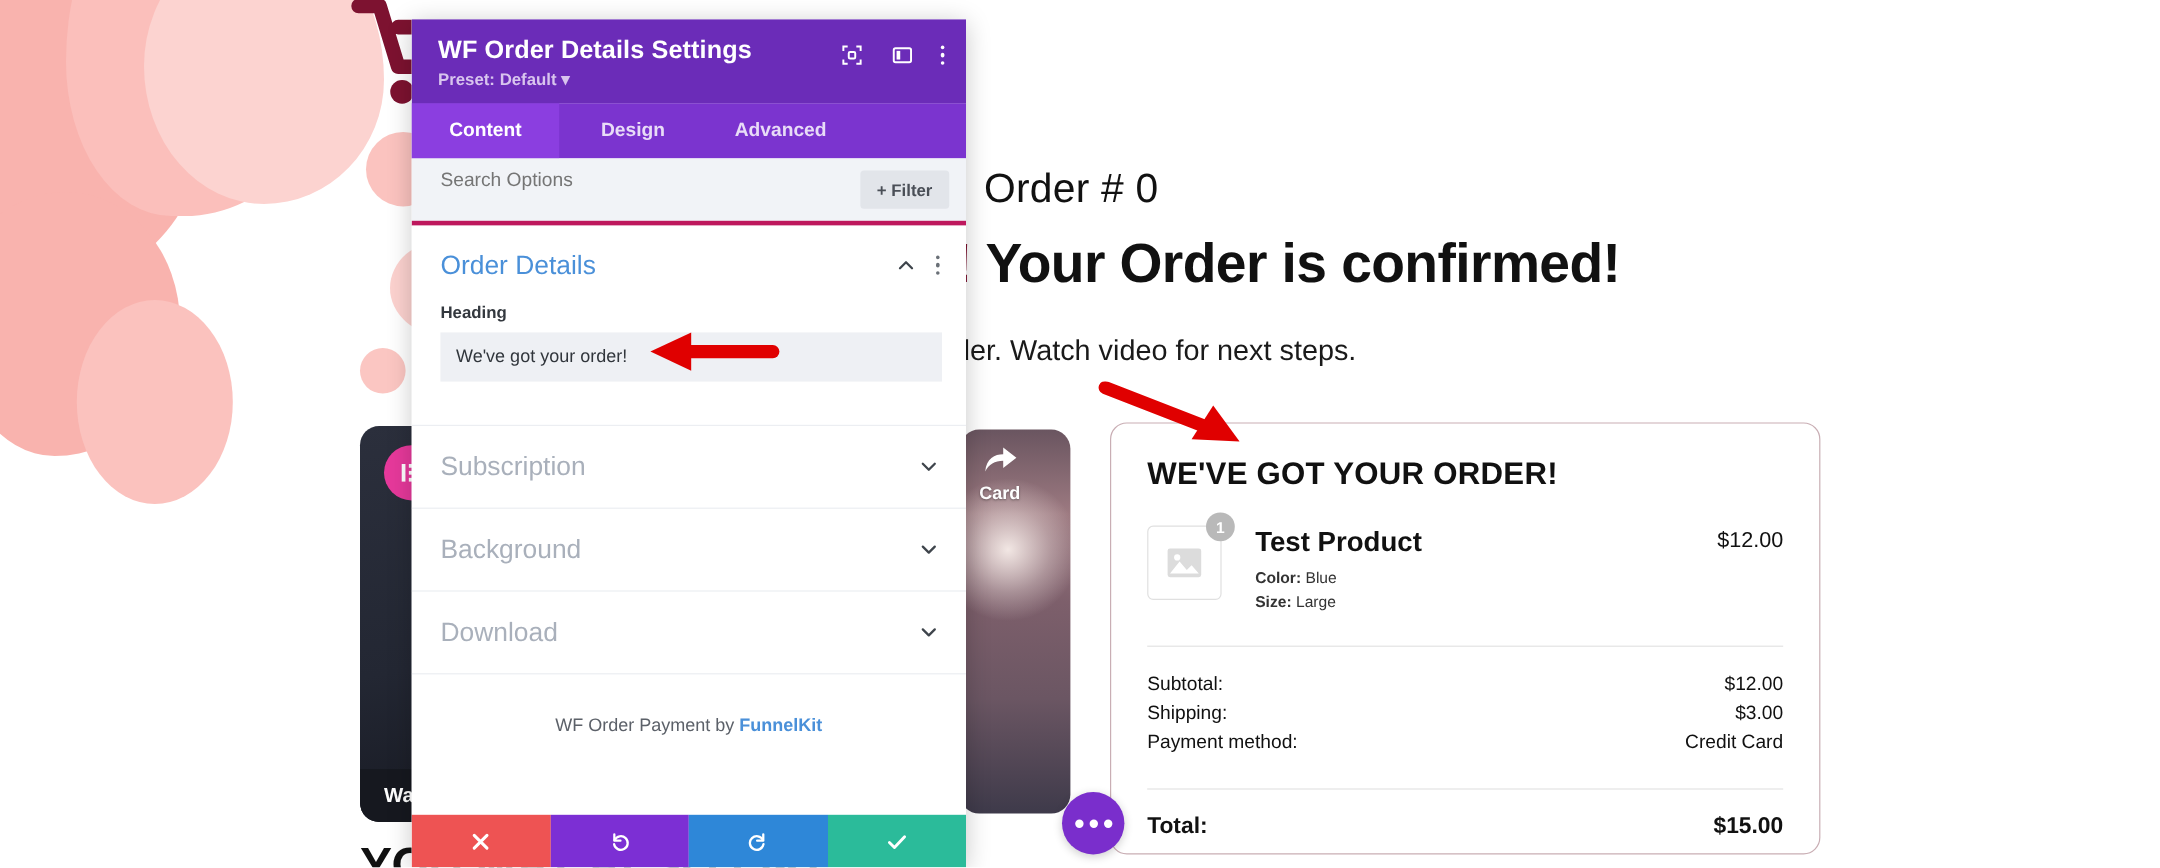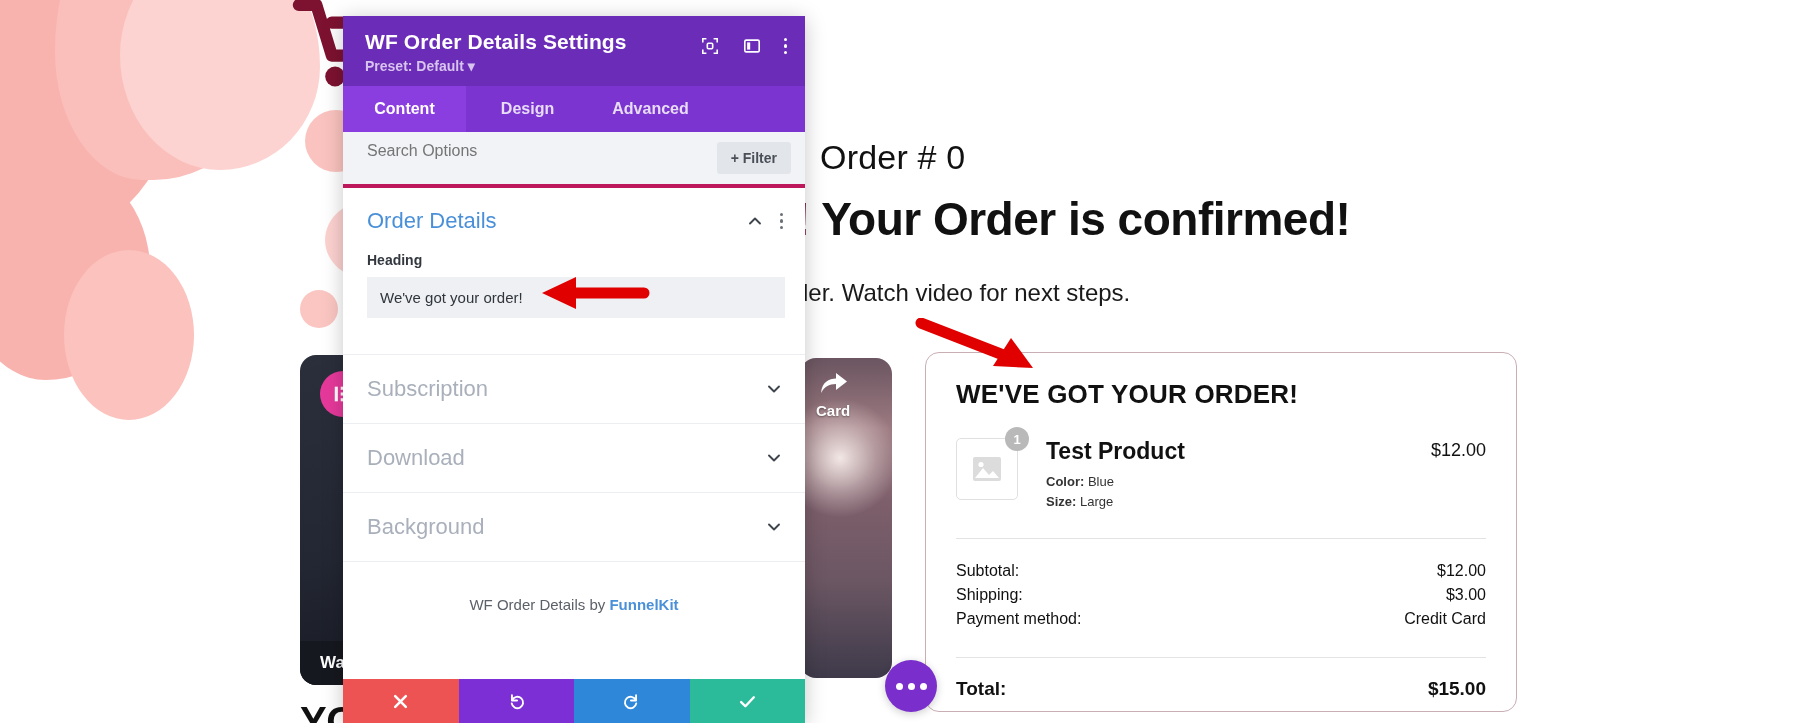--- a/index.html
+++ b/index.html
@@ -342,35 +342,35 @@
       <div style="height:36px"></div>
 
       <div class="sec-row">
         <div class="sec-row-title">Subscription</div>
         <svg class="chev" viewBox="0 0 14 14">
           <path d="M2 4.5 L7 9.5 L12 4.5" fill="none" stroke="#3f454c" stroke-width="1.9" stroke-linecap="round" stroke-linejoin="round"></path>
         </svg>
       </div>
 
       <div class="sec-row">
+        <div class="sec-row-title">Background</div>
+        <svg class="chev" viewBox="0 0 14 14">
+          <path d="M2 4.5 L7 9.5 L12 4.5" fill="none" stroke="#3f454c" stroke-width="1.9" stroke-linecap="round" stroke-linejoin="round"></path>
+        </svg>
+      </div>
+
+      <div class="sec-row">
         <div class="sec-row-title">Download</div>
         <svg class="chev" viewBox="0 0 14 14">
           <path d="M2 4.5 L7 9.5 L12 4.5" fill="none" stroke="#3f454c" stroke-width="1.9" stroke-linecap="round" stroke-linejoin="round"></path>
         </svg>
       </div>
 
-      <div class="sec-row">
-        <div class="sec-row-title">Background</div>
-        <svg class="chev" viewBox="0 0 14 14">
-          <path d="M2 4.5 L7 9.5 L12 4.5" fill="none" stroke="#3f454c" stroke-width="1.9" stroke-linecap="round" stroke-linejoin="round"></path>
-        </svg>
-      </div>
-
       <div class="credit">
-        <span>WF Order Details by </span><a href="#">FunnelKit</a>
+        <span>WF Order Payment by </span><a href="#">FunnelKit</a>
       </div>
     </div>
 
     <div class="m-actions">
       <div class="act cancel">
         <svg width="17" height="17" viewBox="0 0 16 16">
           <path d="M3 3 L13 13 M13 3 L3 13" stroke="#fff" stroke-width="2.4" stroke-linecap="round"></path>
         </svg>
       </div>
       <div class="act undo">

